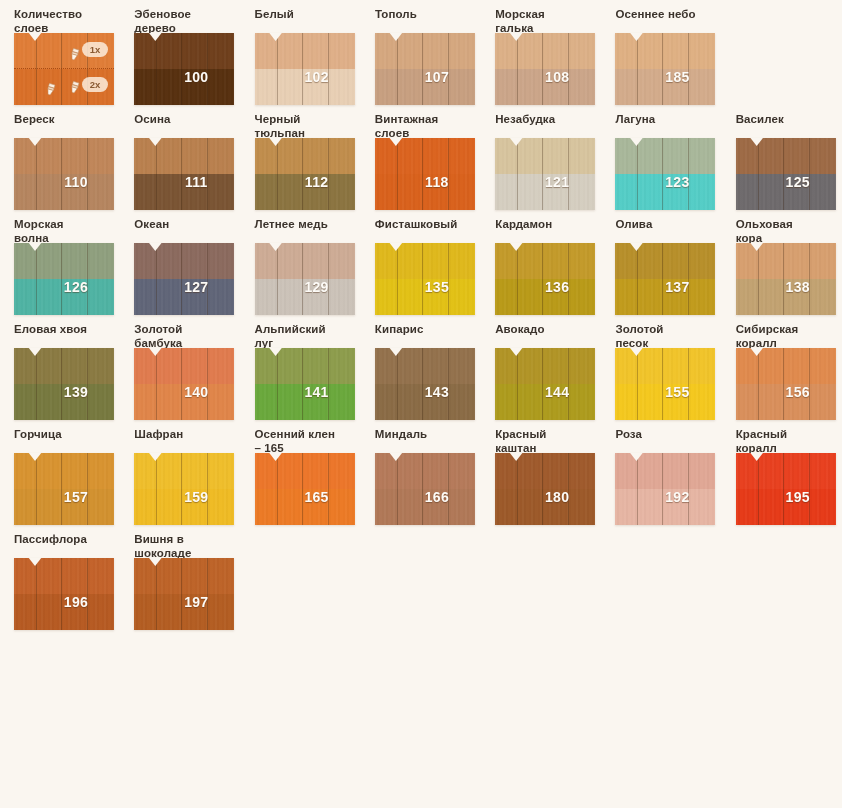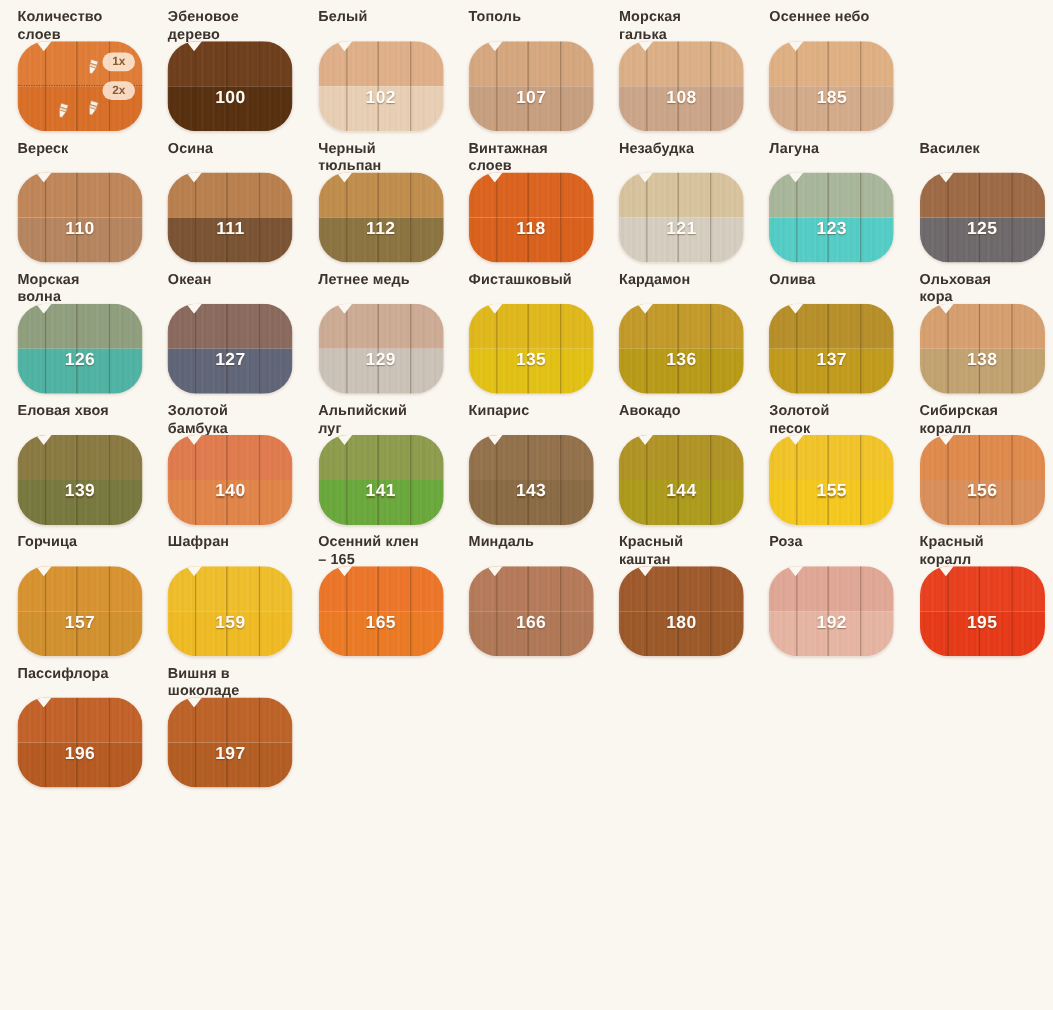--- a/index.html
+++ b/index.html
@@ -46,21 +46,20 @@
     white-space: pre-line;
   }
 
   
   .swatch {
     position: relative;
     width: 100px;
     height: 72px;
     overflow: hidden;
     box-shadow: 0 1px 2px rgba(120,95,70,.18);
-    border-radius: 23px;
   }
 
   .half {
     position: absolute;
     left: 0;
     width: 100px;
     height: 36px;
   }
   .half.top    { top: 0; }
   .half.bottom { top: 36px; }
@@ -109,20 +108,21 @@
     height: 88px;
     display: flex;
     align-items: center;
     justify-content: center;
     color: #fdfbf7;
     font-size: 14px;
     font-weight: bold;
     text-shadow: 0 1px 1px rgba(70,40,15,.45);
     z-index: 6;
     letter-spacing: .3px;
+    padding-left: 12px;
   }
 
   
   .legend .dotline {
     position: absolute;
     left: 0;
     top: 35px;
     width: 100px;
     height: 1px;
     border-top: 1px dotted rgba(150,60,10,.75);
@@ -137,21 +137,21 @@
     background: rgba(253,240,226,.82);
     color: #8a5a33;
     font-size: 9.5px;
     font-weight: bold;
     display: flex;
     align-items: center;
     justify-content: center;
     z-index: 7;
   }
   .pill.one { top: 9px; }
-  .pill.two { top: 32px; }
+  .pill.two { top: 44px; }
 
   .brush {
     position: absolute;
     z-index: 7;
     width: 13px;
     height: 13px;
   }
   .b1 { top: 13px; left: 54px; transform: rotate(-28deg); }
   .b2 { top: 48px; left: 30px; transform: rotate(-28deg); }
   .b3 { top: 46px; left: 54px; transform: rotate(-28deg); }

